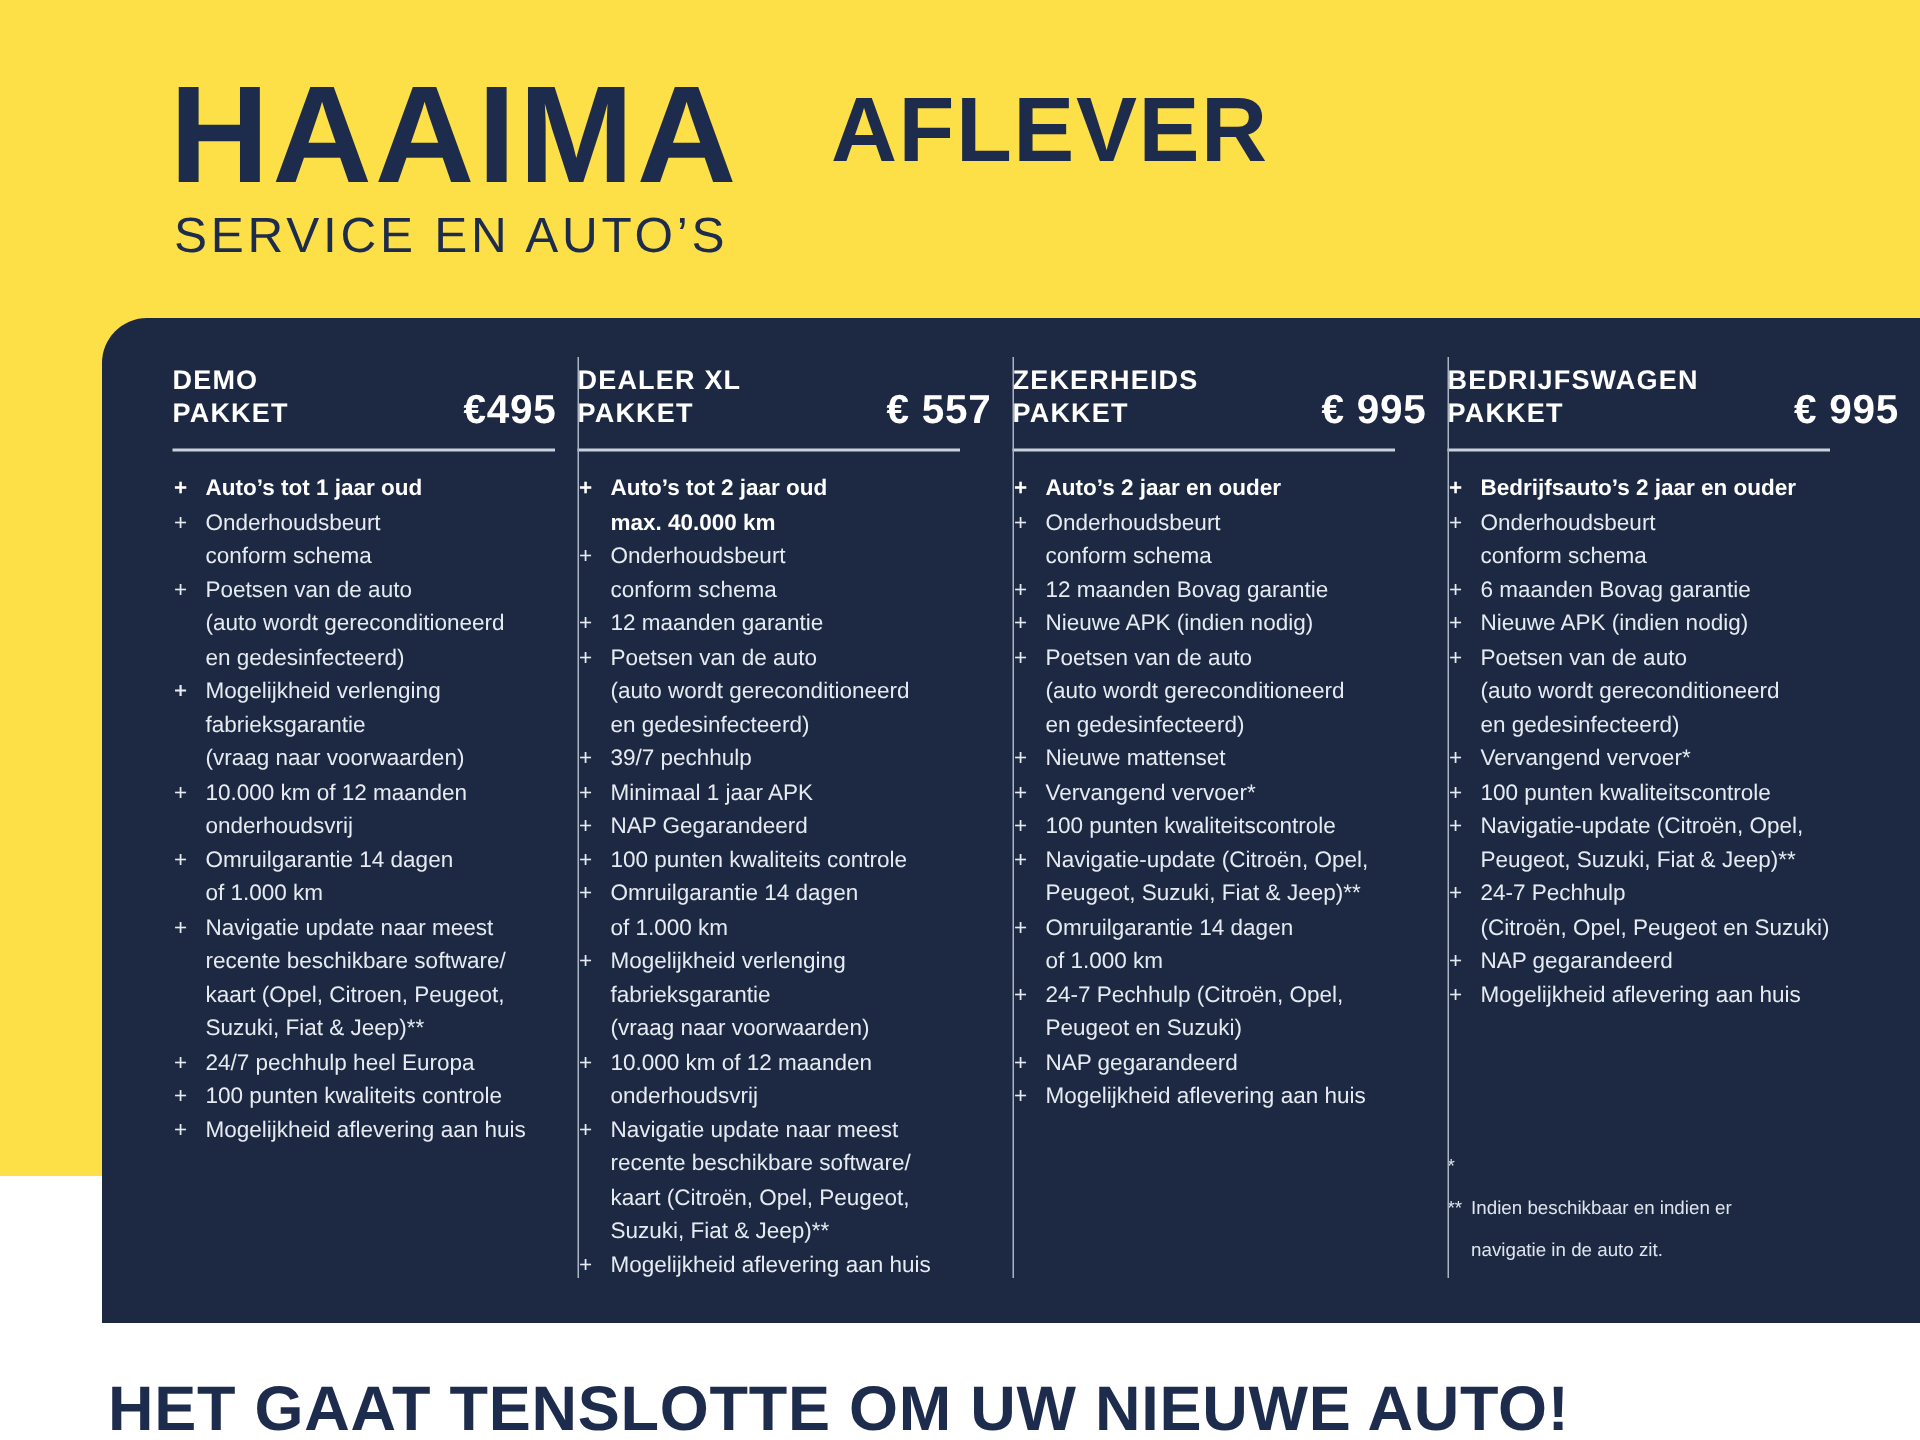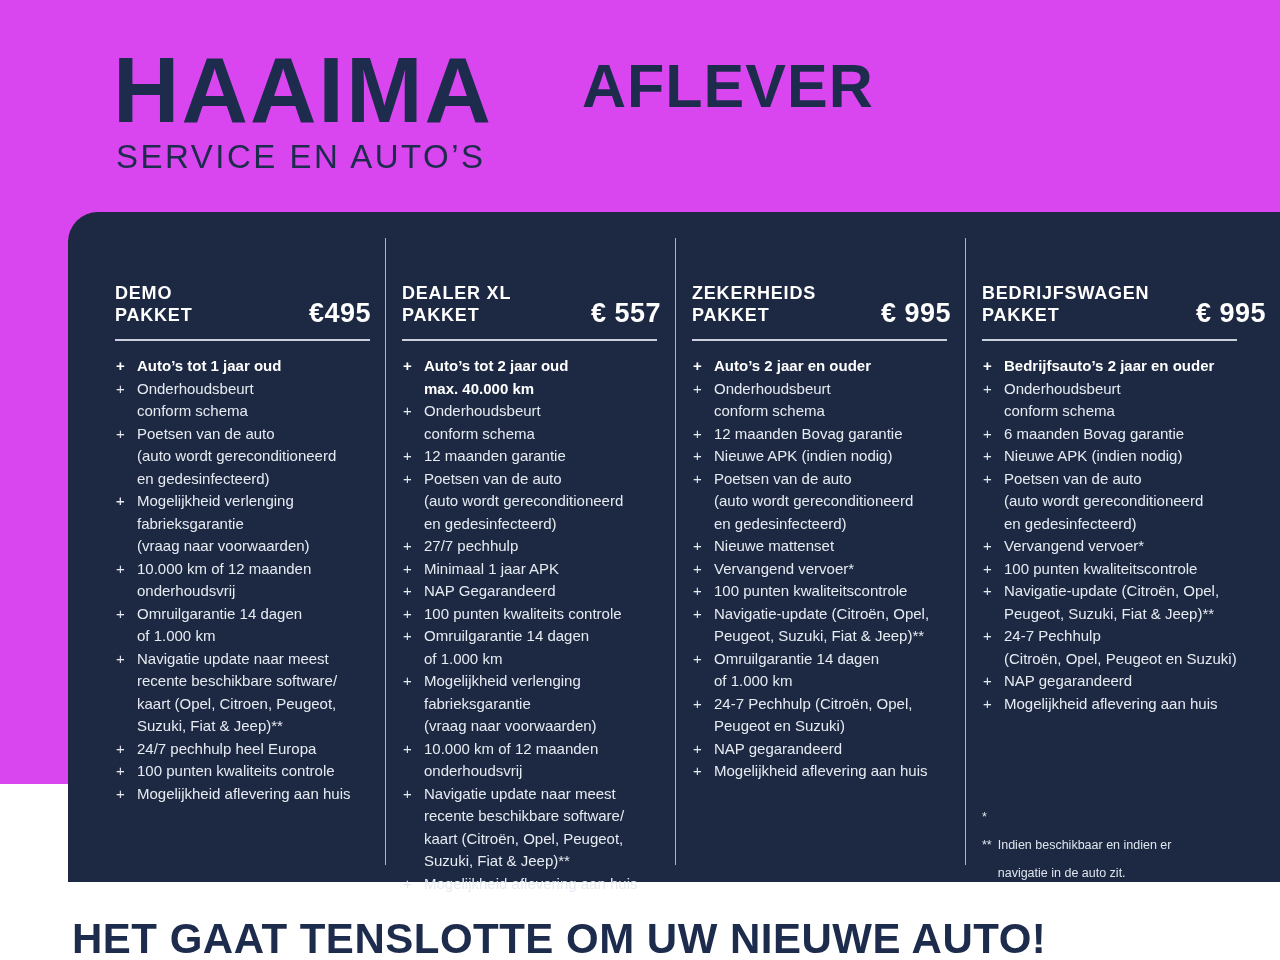--- a/index.html
+++ b/index.html
@@ -1,40 +1,40 @@
 <!DOCTYPE html>
 <html><head>
 <meta charset="utf-8">
 <style>
   html,body { margin:0; padding:0; }
   body {
     width:1280px; height:960px; overflow:hidden; background:#ffffff;
     font-family:"Liberation Sans", sans-serif;
   }
-  .page { position:relative; width:1280px; height:784px; background:#d946ef;text-decoration:underline; }
+  .page { position:relative; width:1280px; height:784px; background:#fde047;text-decoration:underline; }
 
   
   .brand { position:absolute; left:113px; top:44px; color:#1d2b4d; }
   .brand-name { font-size:92px; font-weight:800; line-height:1.0; letter-spacing:2px; }
   .brand-subtitle { font-size:33px; font-weight:400; letter-spacing:2.5px; margin-top:2px; margin-left:3px; }
-  .title { position:absolute; left:582px; top:56px; color:#1d2b4d; font-weight:800; font-size:61px; line-height:60px; letter-spacing:1px; }
+  .title { position:absolute; left:554px; top:56px; color:#1d2b4d; font-weight:800; font-size:61px; line-height:60px; letter-spacing:1px; }
 
   
   .panel {
     position:absolute; left:68px; top:212px; right:0; height:670px;
     background:#1d2942; border-radius:30px 0 0 0;
     box-sizing:border-box; padding:30px 0 0 47px;
   }
   .grid { display:grid; grid-template-columns:270px 290px 290px 1fr; height:640px; }
   .column { box-sizing:border-box; position:relative; padding-right:12px; }
-  .column + .column { padding-left:17px; }
+  .column + .column { }
   .column + .column::before {
     content:""; position:absolute; left:0; top:-4px; bottom:30px; width:1px; background:#a9b4c5;
   }
-  .col-head { display:flex; justify-content:space-between; align-items:flex-end; padding-right:2px;margin-top:40px; }
+  .col-head { display:flex; justify-content:space-between; align-items:flex-end; padding-right:2px; }
   .pkg-name { font-size:18px; font-weight:700; color:#ffffff; letter-spacing:0.8px; line-height:22px; white-space:pre-line; }
   .pkg-price { font-size:27px; font-weight:700; color:#ffffff; letter-spacing:0.5px; line-height:25px; flex:none; }
   .rule { height:2px; width:255px; background:#c9d1dc; margin-top:13px; }
   .items { list-style:none; margin:14px 0 0 0; padding:0; font-size:15px; line-height:22.5px; color:#e6ebf2; }
   .item { position:relative; padding-left:22px; }
   .item .plus { position:absolute; left:1px; top:0; }
   .item-text { white-space:pre-line; }
   .item.bold { font-weight:700; color:#ffffff; }
 
   .footnotes { margin-top:88px; font-size:12.5px; line-height:28px; color:#dfe5ee; }
@@ -102,21 +102,21 @@
           <div class="rule"></div>
           <ul class="items">
             <li class="item bold"><span class="plus">+</span><span class="item-text">Auto’s tot 2 jaar oud
 max. 40.000 km</span></li>
             <li class="item"><span class="plus">+</span><span class="item-text">Onderhoudsbeurt
 conform schema</span></li>
             <li class="item"><span class="plus">+</span><span class="item-text">12 maanden garantie</span></li>
             <li class="item"><span class="plus">+</span><span class="item-text">Poetsen van de auto
 (auto wordt gereconditioneerd
 en gedesinfecteerd)</span></li>
-            <li class="item"><span class="plus">+</span><span class="item-text">27/7 pechhulp</span></li>
+            <li class="item"><span class="plus">+</span><span class="item-text">39/7 pechhulp</span></li>
             <li class="item"><span class="plus">+</span><span class="item-text">Minimaal 1 jaar APK</span></li>
             <li class="item"><span class="plus">+</span><span class="item-text">NAP Gegarandeerd</span></li>
             <li class="item"><span class="plus">+</span><span class="item-text">100 punten kwaliteits controle</span></li>
             <li class="item"><span class="plus">+</span><span class="item-text">Omruilgarantie 14 dagen
 of 1.000 km</span></li>
             <li class="item"><span class="plus">+</span><span class="item-text">Mogelijkheid verlenging
 fabrieksgarantie
 (vraag naar voorwaarden)</span></li>
             <li class="item"><span class="plus">+</span><span class="item-text">10.000 km of 12 maanden
 onderhoudsvrij</span></li>

